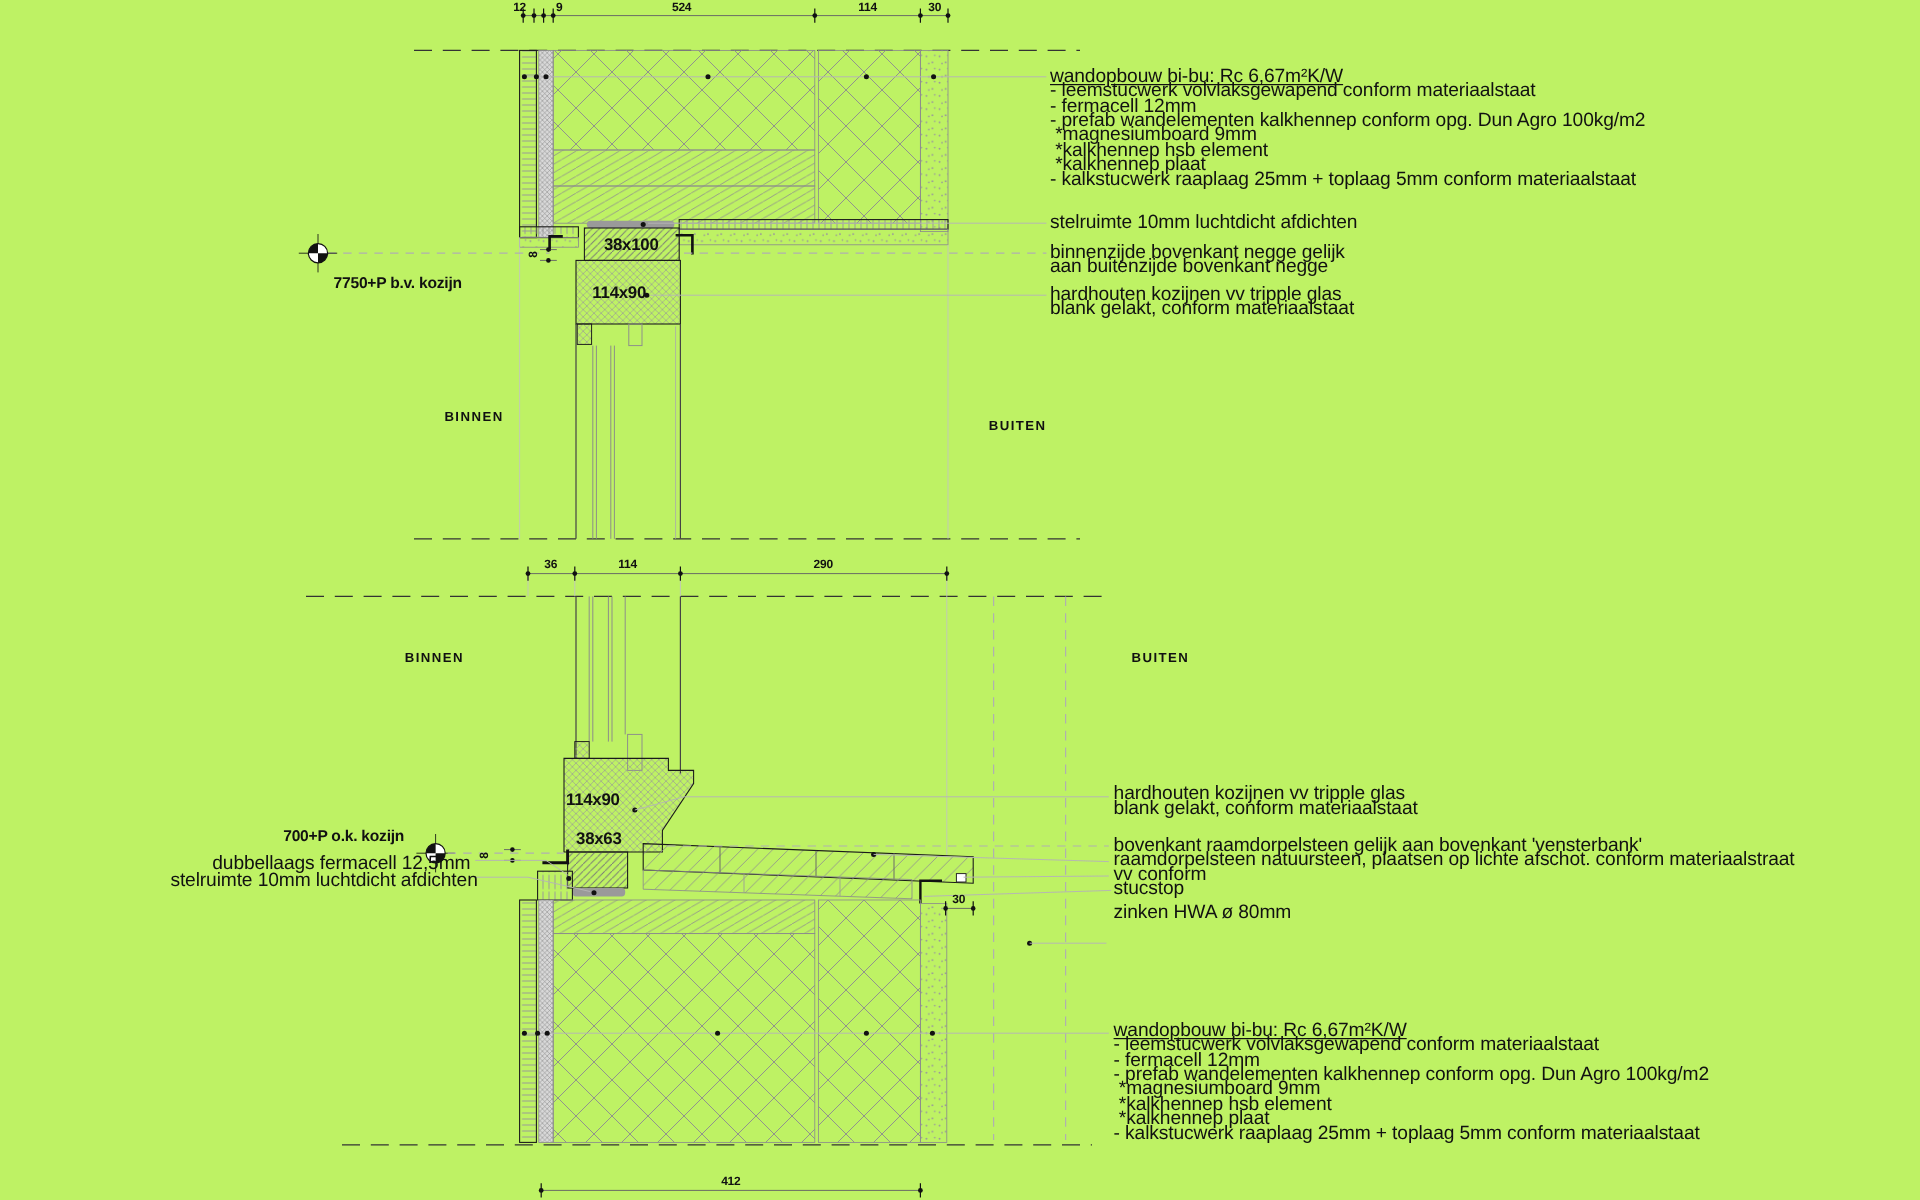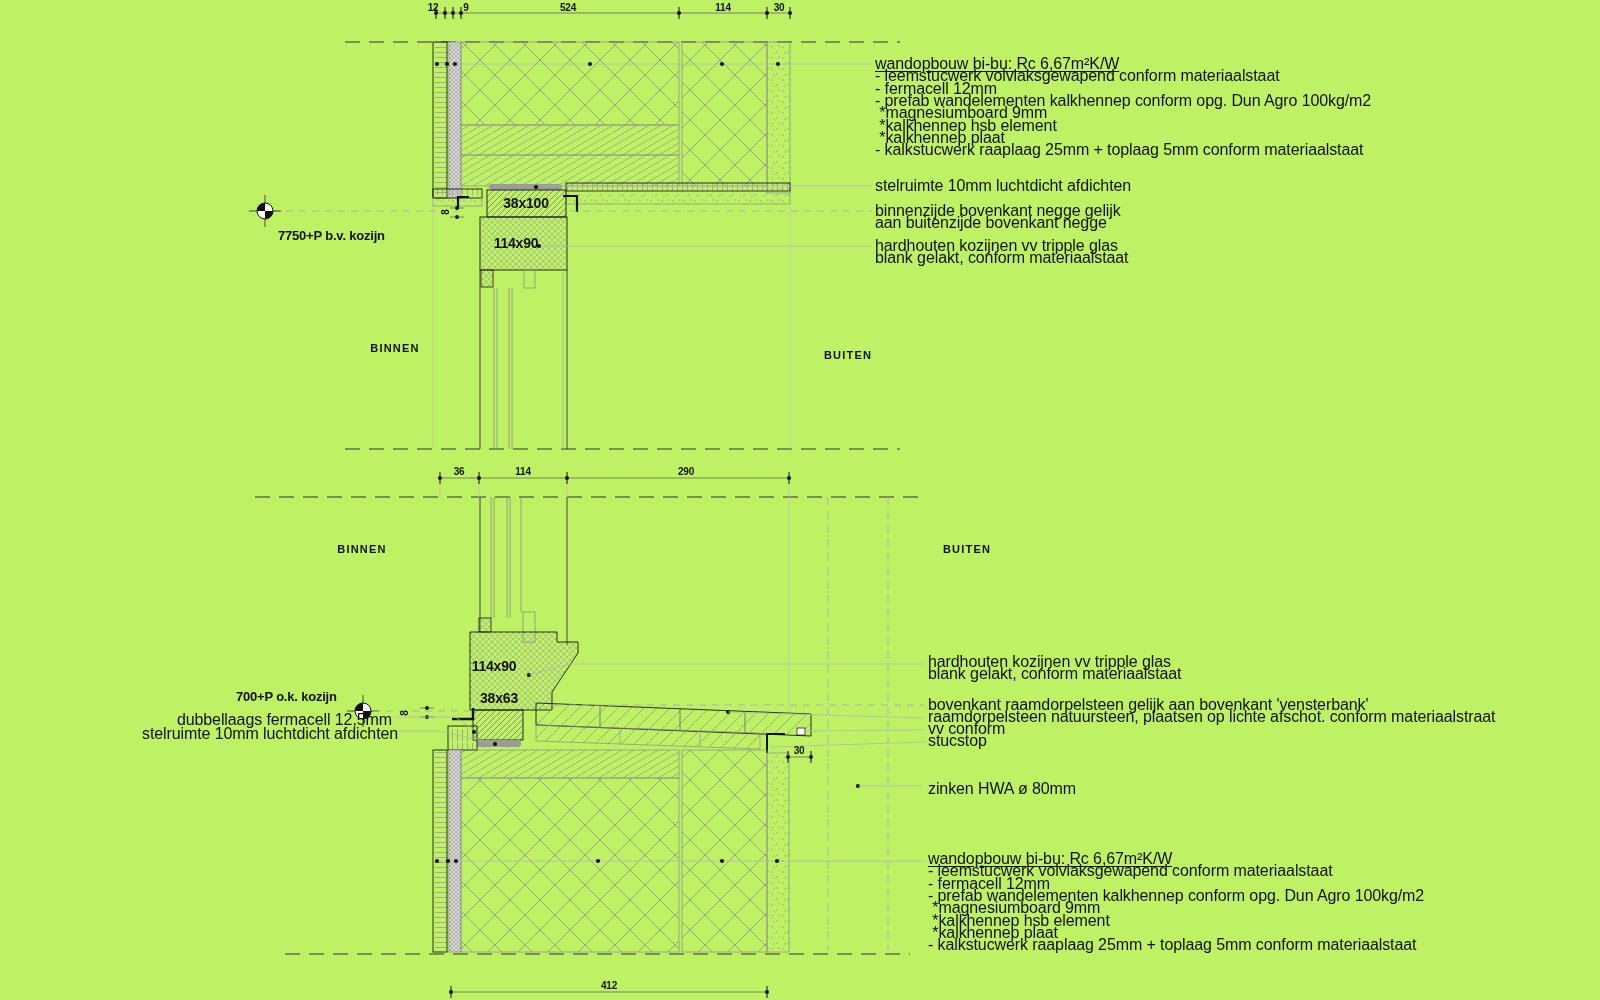--- a/index.html
+++ b/index.html
@@ -269,21 +269,21 @@
 <div class="lbl ann" style="left:928px;top:656px">
   <div class="ln">hardhouten kozijnen vv tripple glas</div>
   <div class="ln">blank gelakt, conform materiaalstaat</div>
 </div>
 <div class="lbl ann" style="left:928px;top:699px">
   <div class="ln4">bovenkant raamdorpelsteen gelijk aan bovenkant 'vensterbank'</div>
   <div class="ln4">raamdorpelsteen natuursteen, plaatsen op lichte afschot. conform materiaalstraat</div>
   <div class="ln4">vv conform</div>
   <div class="ln4">stucstop</div>
 </div>
-<div class="lbl ann" style="left:928px;top:780px">zinken HWA ø 80mm</div>
+<div class="lbl ann" style="left:928px;top:752px">zinken HWA ø 80mm</div>
 
 <div class="lbl ann" style="left:928px;top:853px">
   <div class="ln u">wandopbouw bi-bu: Rc 6,67m²K/W</div>
   <div class="ln">- leemstucwerk volvlaksgewapend conform materiaalstaat</div>
   <div class="ln">- fermacell 12mm</div>
   <div class="ln">- prefab wandelementen kalkhennep conform opg. Dun Agro 100kg/m2</div>
   <div class="ln">&nbsp;*magnesiumboard 9mm</div>
   <div class="ln">&nbsp;*kalkhennep hsb element</div>
   <div class="ln">&nbsp;*kalkhennep plaat</div>
   <div class="ln">- kalkstucwerk raaplaag 25mm + toplaag 5mm conform materiaalstaat</div>

